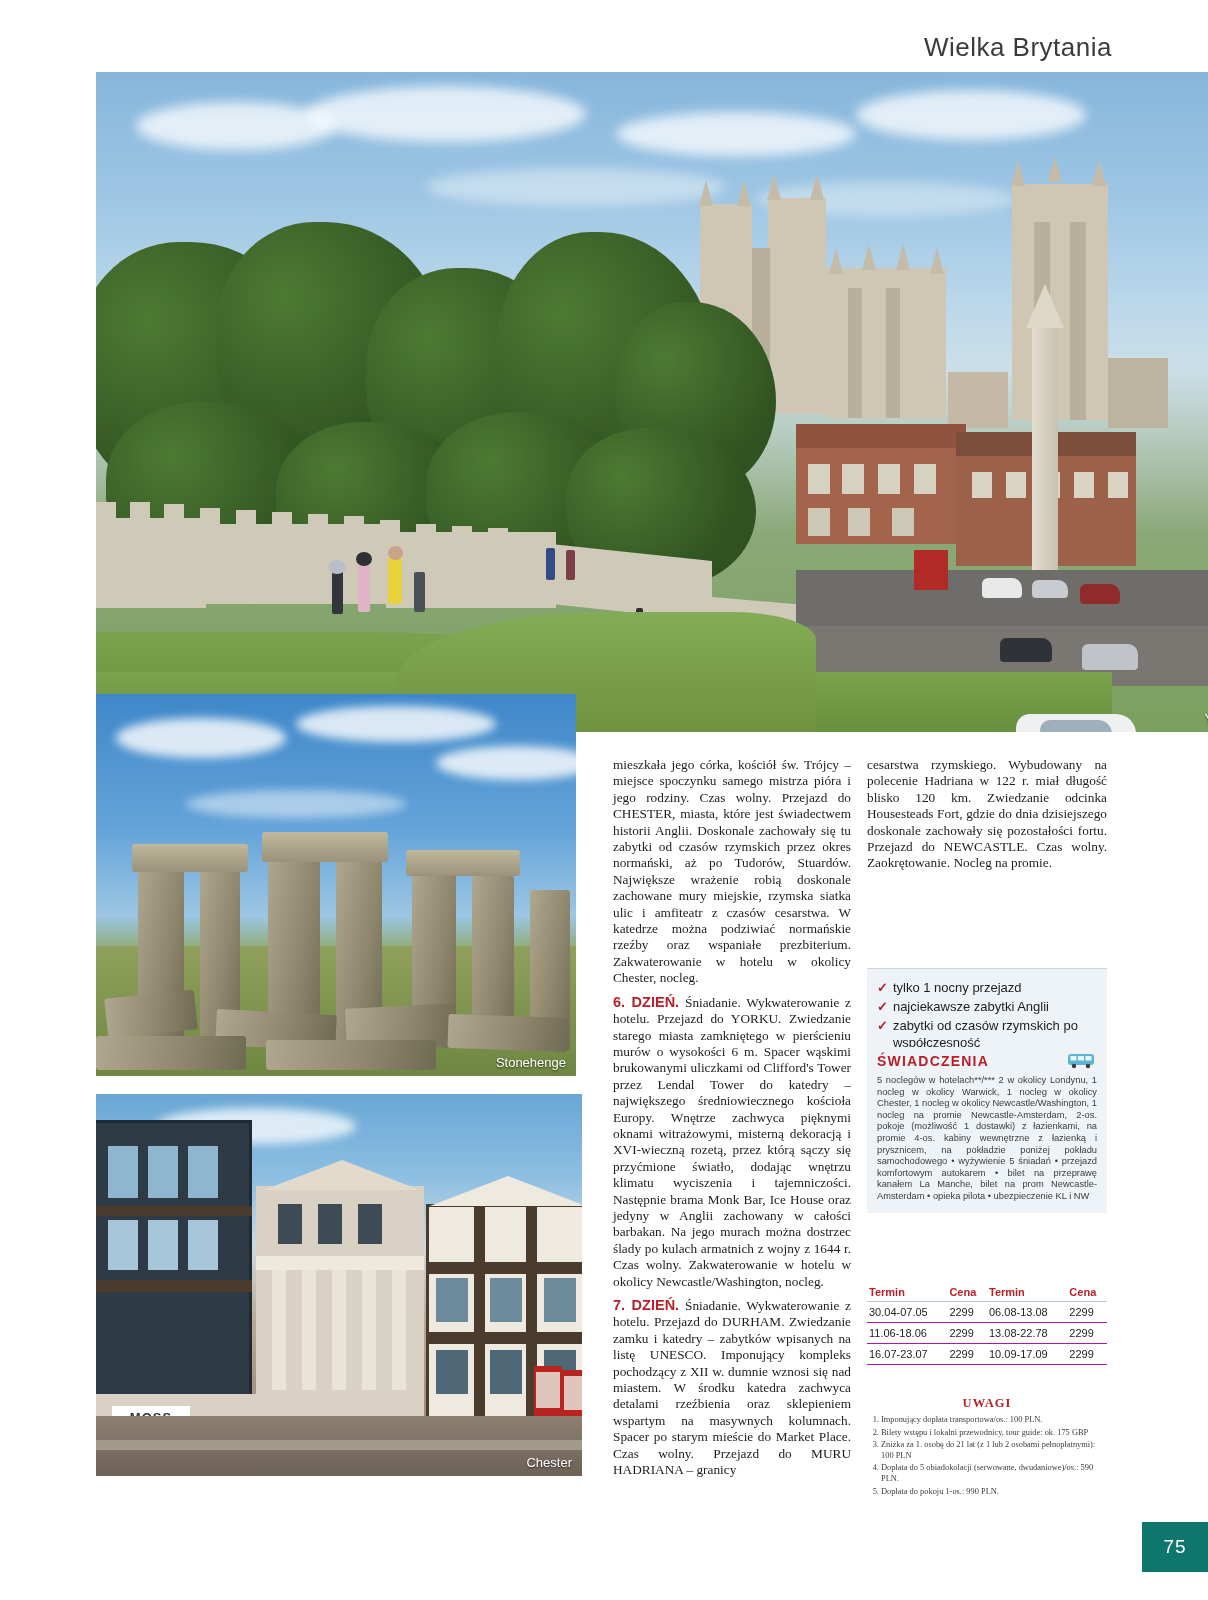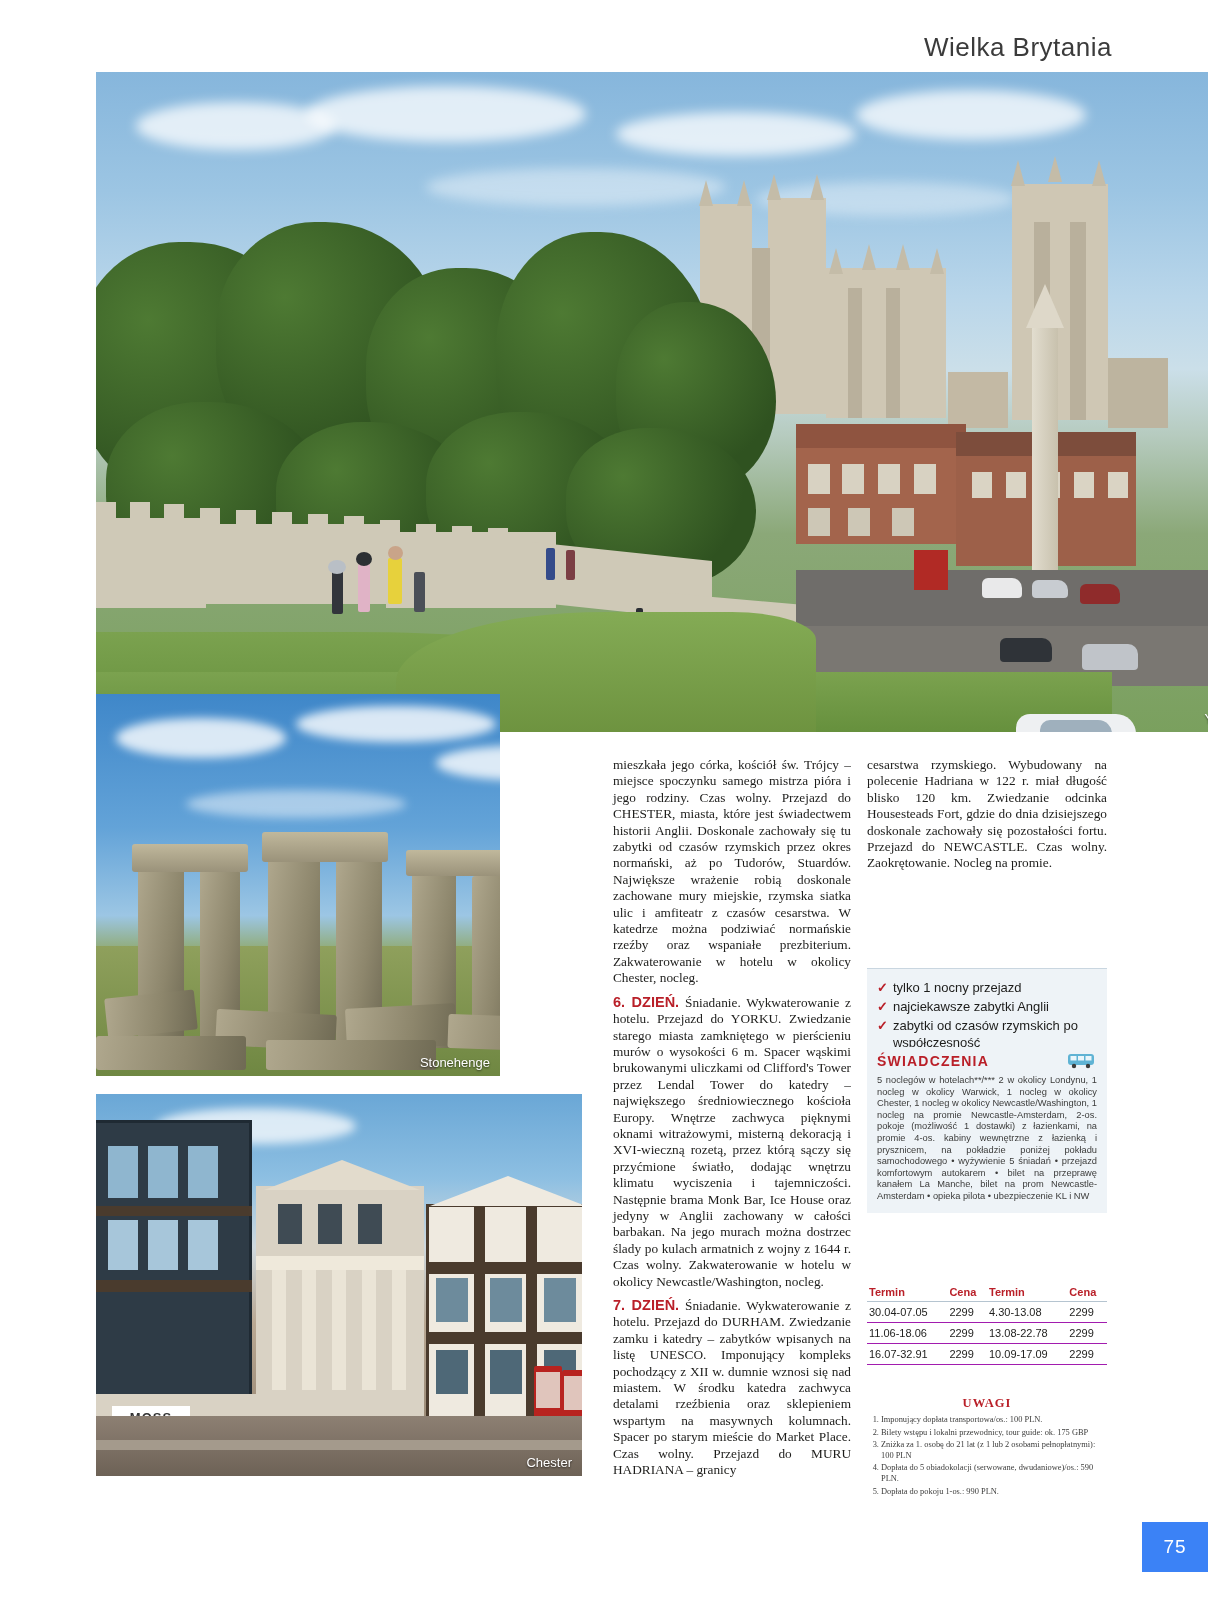--- a/index.html
+++ b/index.html
@@ -105,21 +105,21 @@
   }
   #photo-york .person {
     position: absolute;
     border-radius: 2px;
   }
 
   
   #photo-stonehenge {
     left: 96px;
     top: 694px;
-    width: 404px;
+    width: 480px;
     height: 382px;
     background: linear-gradient(#3f87c9 0%, #63a3d8 35%, #9cc6e4 58%, #8fa86a 68%, #7b9a54 100%);
   }
   #photo-stonehenge .stone {
     position: absolute;
     background: linear-gradient(100deg, #b0a88e, #8d866c 60%, #6f6a54);
     border-radius: 3px;
   }
   #photo-stonehenge .lintel {
     position: absolute;
@@ -319,21 +319,21 @@
   }
   #notes li { margin-bottom: 2px; }
 
   
   #page-tab {
     position: absolute;
     right: 0;
     bottom: 28px;
     width: 66px;
     height: 50px;
-    background: #3b82f6;
+    background: #0f766e;
     color: #ffffff;
     font-family: "Liberation Sans", sans-serif;
     font-size: 19px;
     display: flex;
     align-items: center;
     justify-content: center;
     letter-spacing: 1px;
   }
 </style>
 </head>
@@ -607,31 +607,31 @@
         <th>Termin</th>
         <th>Cena</th>
         <th>Termin</th>
         <th>Cena</th>
       </tr>
     </thead>
     <tbody>
       <tr>
         <td>30.04-07.05</td>
         <td class="price">2299</td>
-        <td>4.30-13.08</td>
+        <td>06.08-13.08</td>
         <td class="price">2299</td>
       </tr>
       <tr>
         <td>11.06-18.06</td>
         <td class="price">2299</td>
         <td>13.08-22.78</td>
         <td class="price">2299</td>
       </tr>
       <tr>
-        <td>16.07-32.91</td>
+        <td>16.07-23.07</td>
         <td class="price">2299</td>
         <td>10.09-17.09</td>
         <td class="price">2299</td>
       </tr>
     </tbody>
   </table>
 </div>
 
 <div id="notes">
   <div class="notes-title">UWAGI</div>

